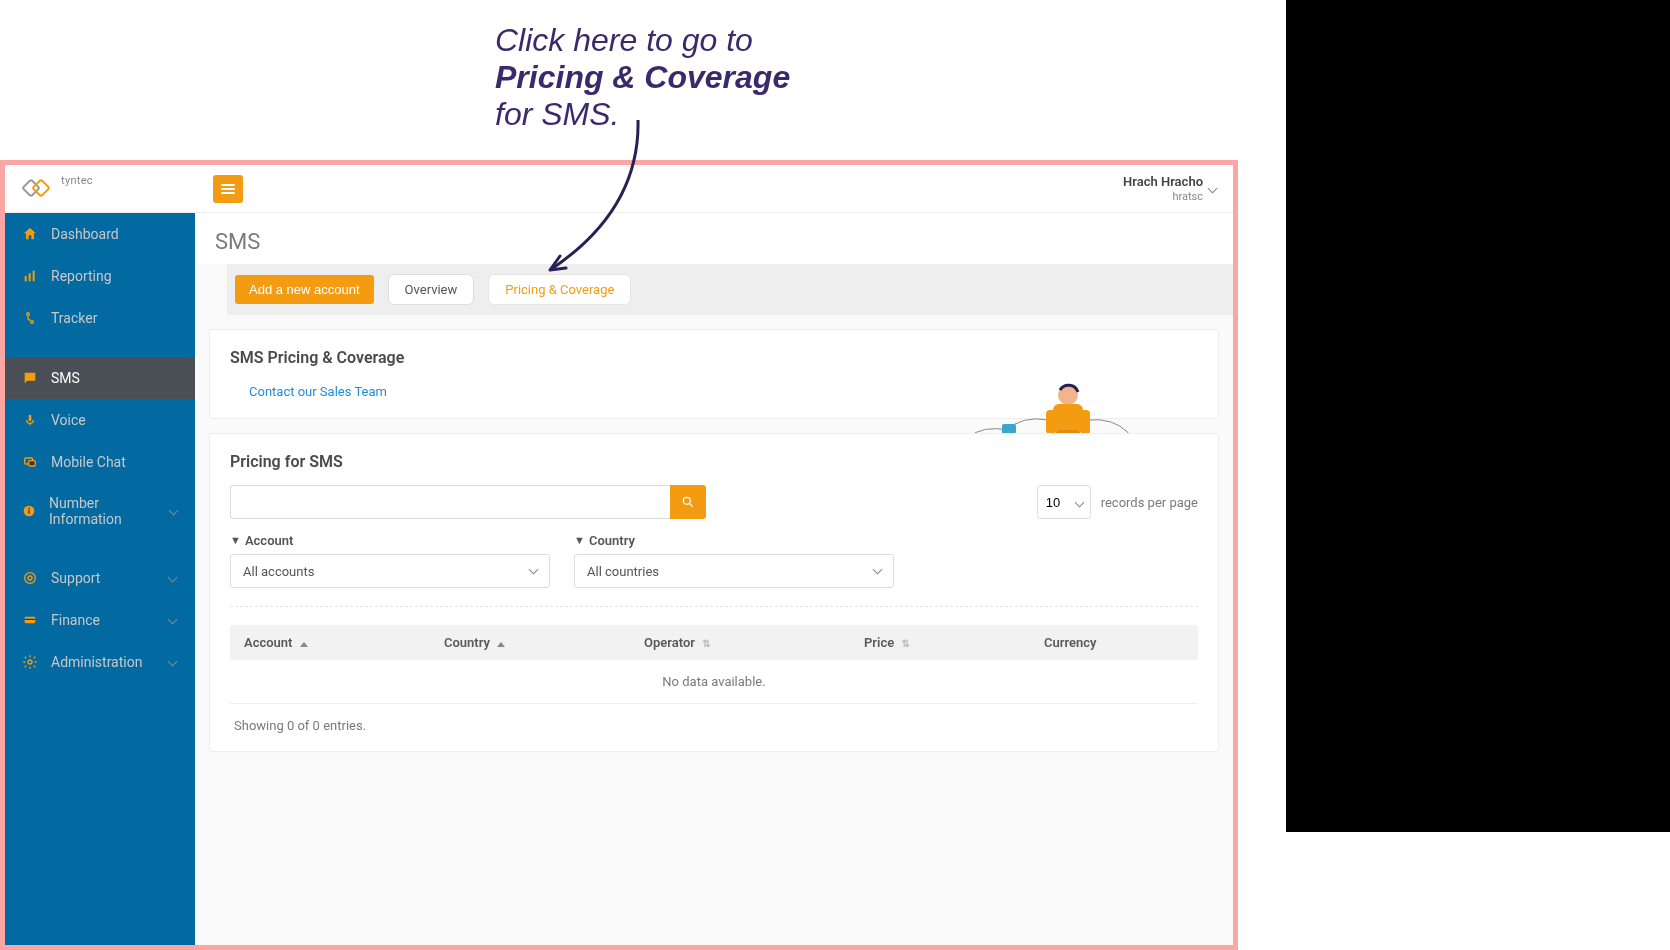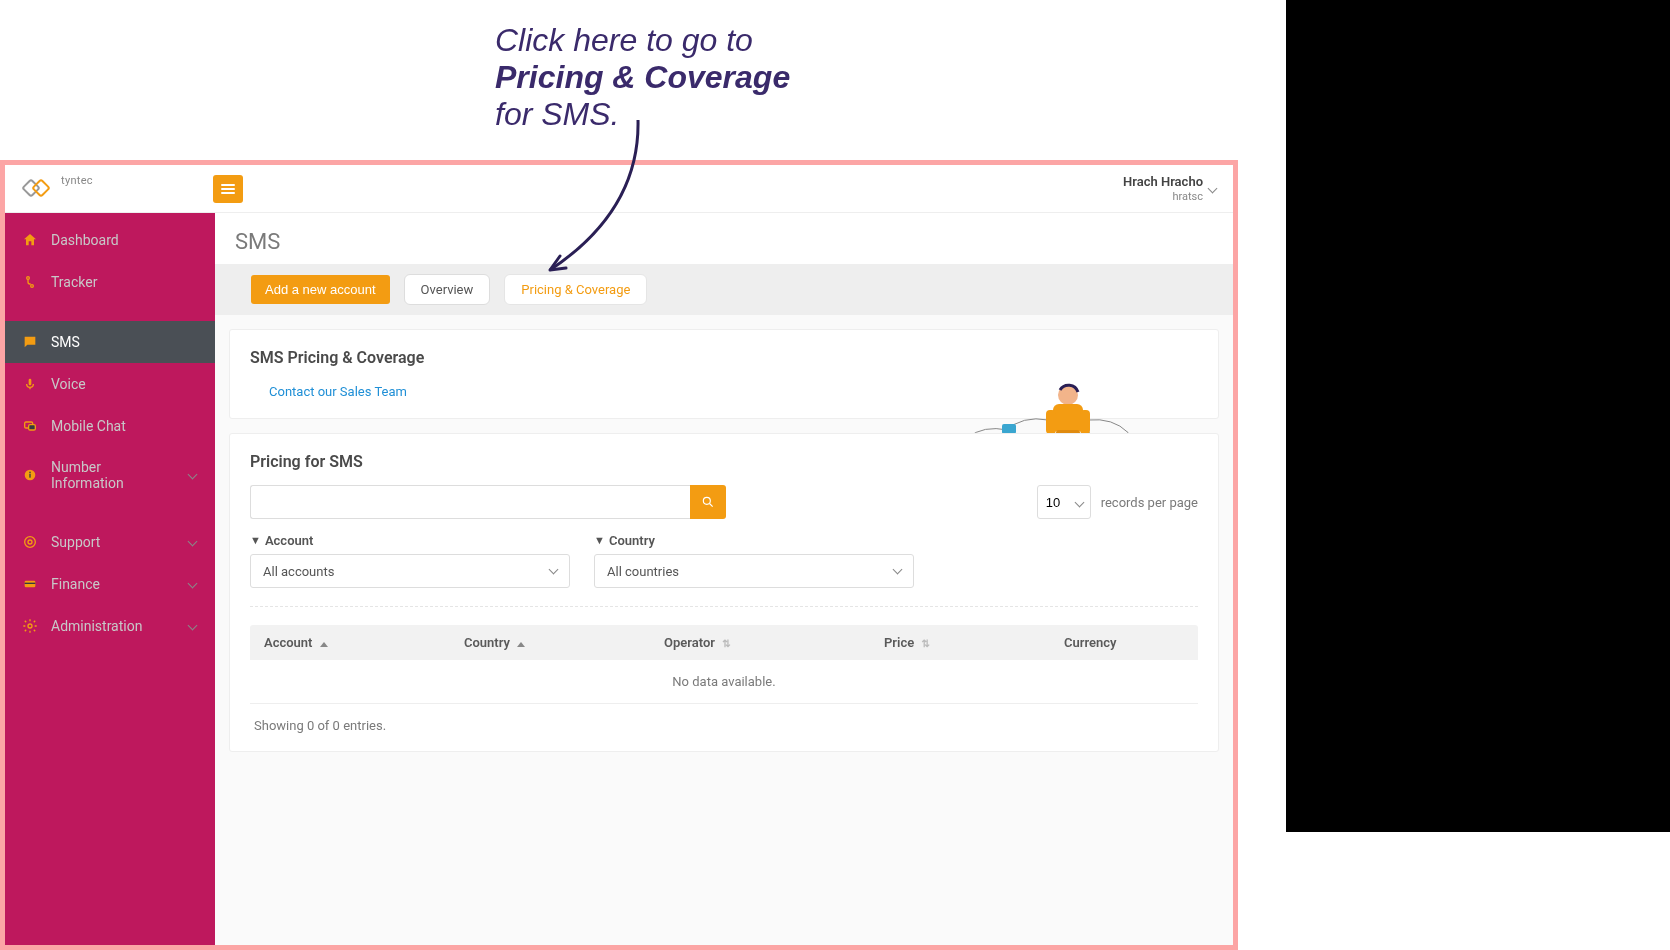--- a/index.html
+++ b/index.html
@@ -108,25 +108,24 @@
   width:6px;height:6px;
   border-right:1.5px solid #888;
   border-bottom:1.5px solid #888;
   transform: rotate(45deg);
   margin-top:1px;
 }
 .body-wrap {
   flex:1; display:flex; overflow:hidden;
 }
 .sidebar {
-  width: 210px;
-  background: #be185d;
+  width: 190px;
+  background: #0369a1;
   color: #bdbdbd;
   font-size: 14px;
-  padding-top: 6px;
 }
 .sidebar .item {
   display: flex;
   align-items: center;
   padding: 12px 16px;
   gap: 12px;
   cursor: pointer;
   color: #c8c8c8;
   position:relative;
 }
@@ -150,24 +149,25 @@
 }
 .page-title {
   font-size: 22px;
   color: #7a7a7a;
   padding: 16px 20px 10px;
   font-weight:400;
   background:#fff;
 }
 .tab-bar {
   background:#eee;
-  padding: 10px 36px;
+  padding: 10px 8px;
   display:flex;
   gap:14px;
   align-items:center;
+  margin-left:32px;
 }
 .btn-primary {
   background:#f39c12;
   color:#fff;
   border:none;
   padding:7px 14px;
   border-radius:3px;
   font-size:13px;
   cursor:pointer;
 }
@@ -410,20 +410,30 @@
   <div class="body-wrap">
 
     <div class="sidebar">
       <div class="item">
         <span class="icon">
           <svg viewBox="0 0 24 24" width="16" height="16" fill="#f39c12">
               <path d="M12 3l9 8h-3v9h-4v-6H10v6H6v-9H3z"></path>
             </svg>
         </span>
         <span>Dashboard</span>
+      </div>
+      <div class="item">
+        <span class="icon">
+          <svg viewBox="0 0 24 24" width="16" height="16" fill="#f39c12">
+              <rect x="4" y="12" width="3" height="8"></rect>
+              <rect x="10" y="8" width="3" height="12"></rect>
+              <rect x="16" y="4" width="3" height="16"></rect>
+            </svg>
+        </span>
+        <span>Reporting</span>
       </div>
       <div class="item">
         <span class="icon">
           <svg viewBox="0 0 24 24" width="16" height="16" fill="none" stroke="#f39c12" stroke-width="2">
               <circle cx="9" cy="6" r="2"></circle>
               <circle cx="15" cy="18" r="2"></circle>
               <path d="M9 8v4a3 3 0 003 3h1"></path>
             </svg>
         </span>
         <span>Tracker</span>

